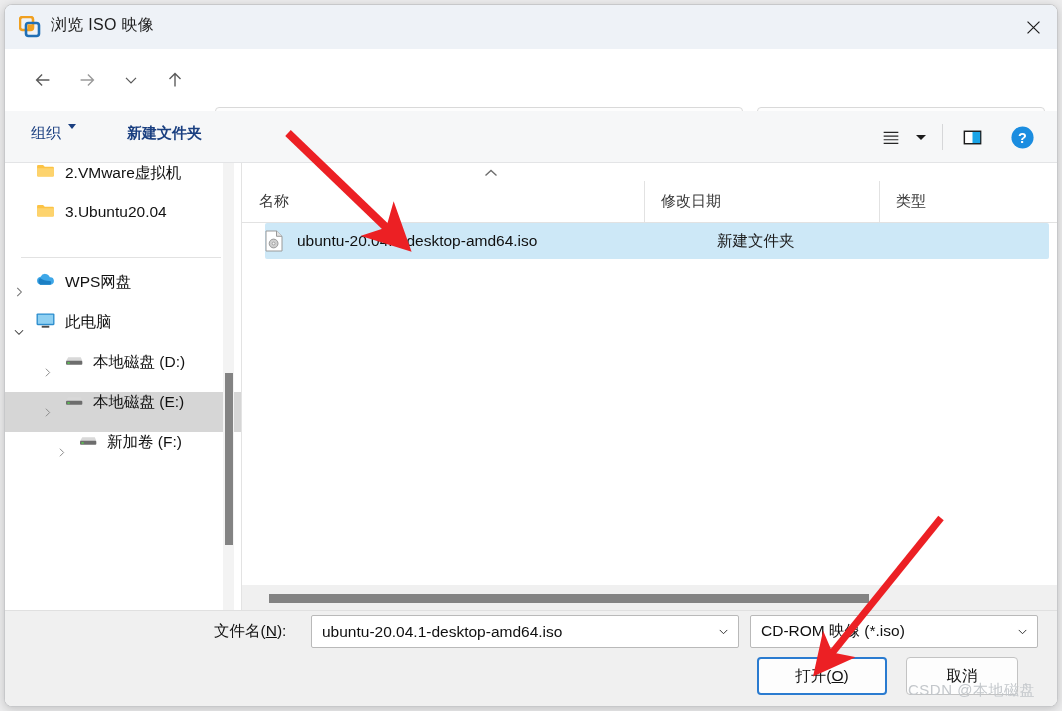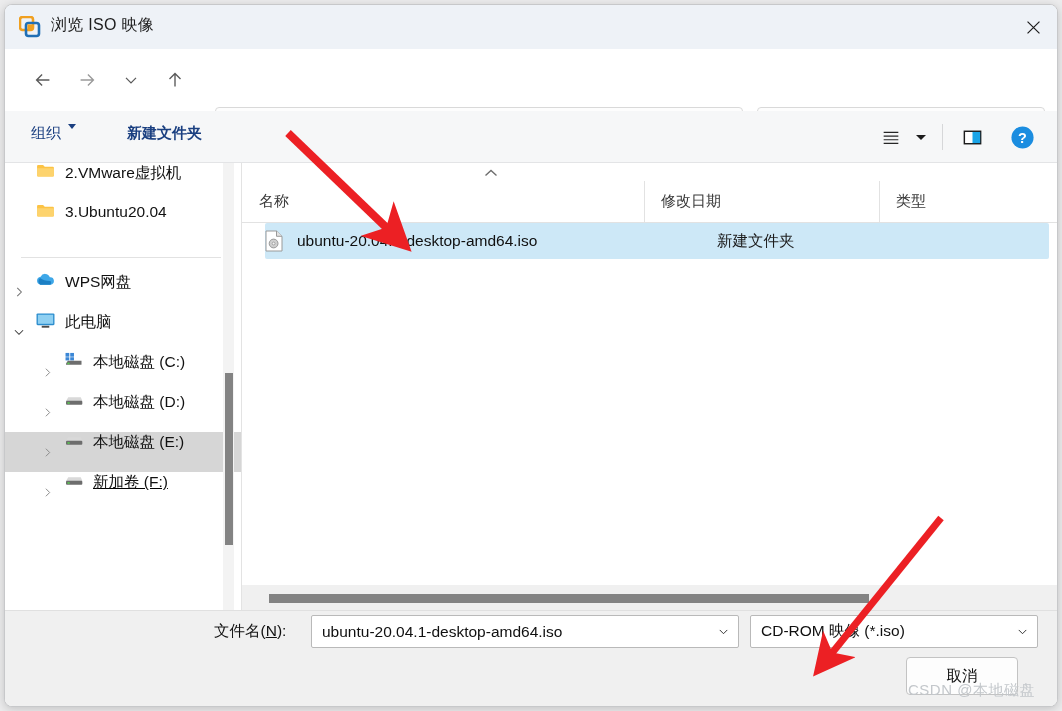--- a/index.html
+++ b/index.html
@@ -492,38 +492,20 @@
           <span class="sb-icon">
             <svg viewBox="0 0 22 18" width="21" height="17">
               <rect x="1.5" y="1.5" width="19" height="12.4" rx="1.2" fill="#2b8ccd"></rect>
               <rect x="2.9" y="2.9" width="16.2" height="9.6" fill="#8fd0f2"></rect>
               <rect x="7" y="14.6" width="8" height="2" fill="#4a4a4a"></rect>
             </svg>
           </span>
           <span class="sb-label">此电脑</span>
         </div>
 
-        <div class="sb-row" style="padding-left:28px;">
-          <span class="sb-chev">
-            <svg viewBox="0 0 24 24" width="13" height="13" fill="none" stroke="#8a8a8a" stroke-width="1.8">
-              <path d="M9 5 L16 12 L9 19"></path>
-            </svg>
-          </span>
-          <span class="sb-icon">
-            <svg viewBox="0 0 22 16" width="21" height="15">
-              <rect x="2.5" y="1" width="4" height="4" fill="#3b87d6"></rect>
-              <rect x="7.5" y="1" width="4" height="4" fill="#3b87d6"></rect>
-              <rect x="2.5" y="5.6" width="4" height="3.4" fill="#3b87d6"></rect>
-              <rect x="7.5" y="5.6" width="4" height="3.4" fill="#3b87d6"></rect>
-              <path d="M3 12.2 L5 9.2 H19.5 V13.6 H3 Z" fill="#6d6d6d"></path>
-              <rect x="4.5" y="11.4" width="2.2" height="1.6" fill="#55d14a"></rect>
-            </svg>
-          </span>
-          <span class="sb-label">本地磁盘 (C:)</span>
-        </div>
 
         <div class="sb-row" style="padding-left:28px;">
           <span class="sb-chev">
             <svg viewBox="0 0 24 24" width="13" height="13" fill="none" stroke="#8a8a8a" stroke-width="1.8">
               <path d="M9 5 L16 12 L9 19"></path>
             </svg>
           </span>
           <span class="sb-icon">
             <svg viewBox="0 0 22 16" width="21" height="15">
               <path d="M3 9.6 L5.4 5.6 H18.8 L20.4 9.6 Z" fill="#d9d9d9"></path>
@@ -543,21 +525,21 @@
           <span class="sb-icon">
             <svg viewBox="0 0 22 16" width="21" height="15">
               <path d="M3 9.6 L5.4 5.6 H18.8 L20.4 9.6 Z" fill="#d9d9d9"></path>
               <rect x="3" y="9.4" width="17.4" height="4.2" rx="1" fill="#6d6d6d"></rect>
               <rect x="4.6" y="10.9" width="2.3" height="1.6" fill="#55d14a"></rect>
             </svg>
           </span>
           <span class="sb-label">本地磁盘 (E:)</span>
         </div>
 
-        <div class="sb-row" style="padding-left:28px;text-decoration:underline;">
+        <div class="sb-row" style="padding-left:42px;">
           <span class="sb-chev">
             <svg viewBox="0 0 24 24" width="13" height="13" fill="none" stroke="#8a8a8a" stroke-width="1.8">
               <path d="M9 5 L16 12 L9 19"></path>
             </svg>
           </span>
           <span class="sb-icon">
             <svg viewBox="0 0 22 16" width="21" height="15">
               <path d="M3 9.6 L5.4 5.6 H18.8 L20.4 9.6 Z" fill="#d9d9d9"></path>
               <rect x="3" y="9.4" width="17.4" height="4.2" rx="1" fill="#6d6d6d"></rect>
               <rect x="4.6" y="10.9" width="2.3" height="1.6" fill="#55d14a"></rect>
@@ -627,20 +609,25 @@
 
     <div class="combo" id="ftCombo">
       <span class="combo-text">CD-ROM 映像 (*.iso)</span>
       <span class="combo-chev">
         <svg viewBox="0 0 24 24" width="15" height="15" fill="none" stroke="#2b2b2b" stroke-width="1.5">
           <path d="M6 9.5 L12 15.5 L18 9.5"></path>
         </svg>
       </span>
     </div>
 
+    <div class="btn" id="openBtn">
+        <span>打开(</span>
+        <u>O</u>
+        <span>)</span>
+      </div>
 
     <div class="btn" id="cancelBtn">
         <span>取消</span>
       </div>
   </div>
 
   <svg class="anno" viewBox="0 0 1062 711">
     <defs>
       <marker id="ah" markerWidth="6" markerHeight="6" refX="2.6" refY="3" orient="auto">
         <path d="M0,0 L6,3 L0,6 L1.6,3 Z" fill="#ec2024"></path>

